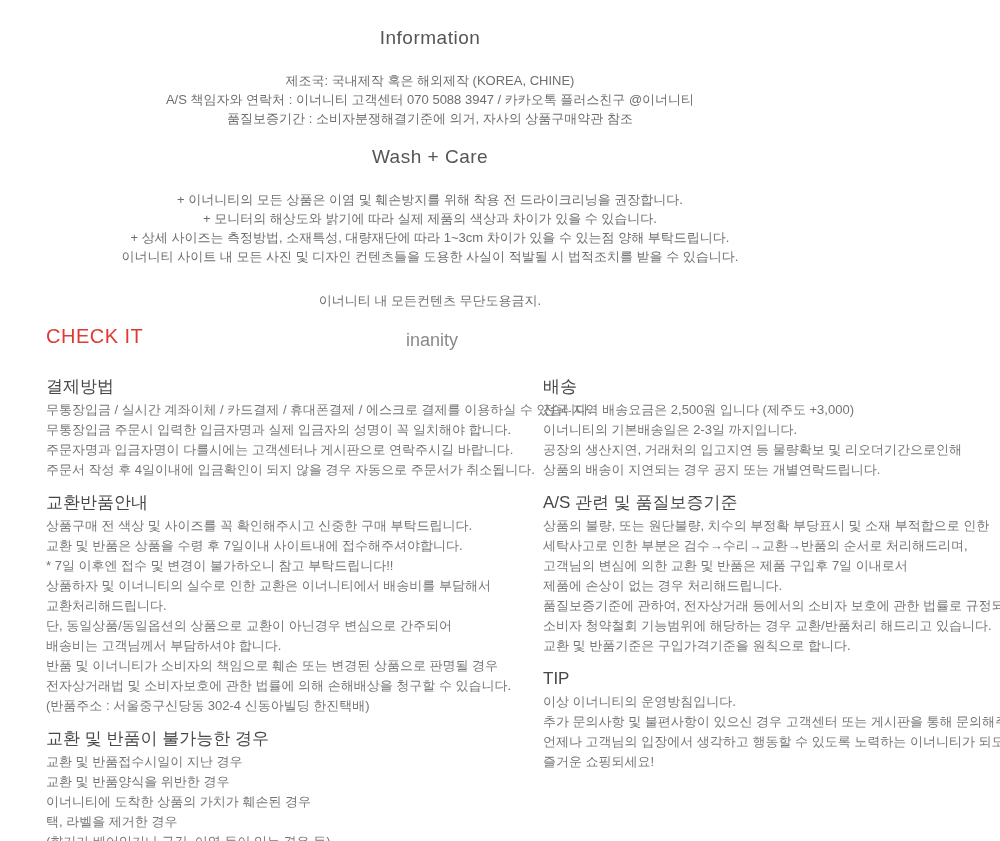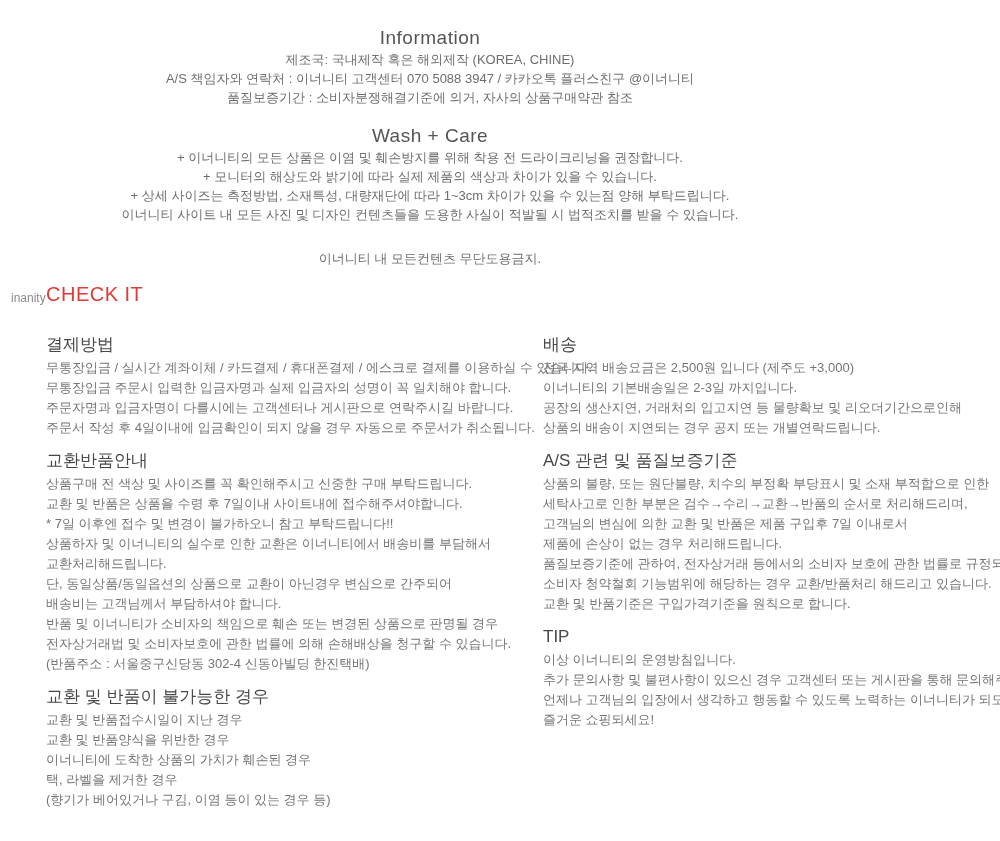--- a/index.html
+++ b/index.html
@@ -28,20 +28,21 @@
     font-size: 19px;
     font-weight: 400;
     letter-spacing: 0.5px;
     color: #555555;
     line-height: 24px;
   }
   .big-heading.wash {
     padding-top: 17px;
   }
   .centered-lines {
+    margin-top: 21px;
   }
   .centered-lines .line {
     margin: 0;
     font-size: 13px;
     line-height: 19px;
     color: #6e6e6e;
   }
   .notice-line {
     margin: 0;
     margin-top: 28px;
@@ -60,25 +61,25 @@
     left: 46px;
     top: 0;
     font-size: 20px;
     letter-spacing: 0.5px;
     font-weight: 400;
     color: #e03a34;
     line-height: 24px;
   }
   .brand {
     position: absolute;
-    left: 11px;
+    left: 4px;
     right: 0;
     top: 8px;
-    text-align: left;
-    font-size: 12px;
+    text-align: center;
+    font-size: 18px;
     color: #8a8a8a;
     line-height: 16px;
   }
   .columns {
     display: flex;
     margin-top: 18px;
   }
   .col {
     box-sizing: border-box;
   }

